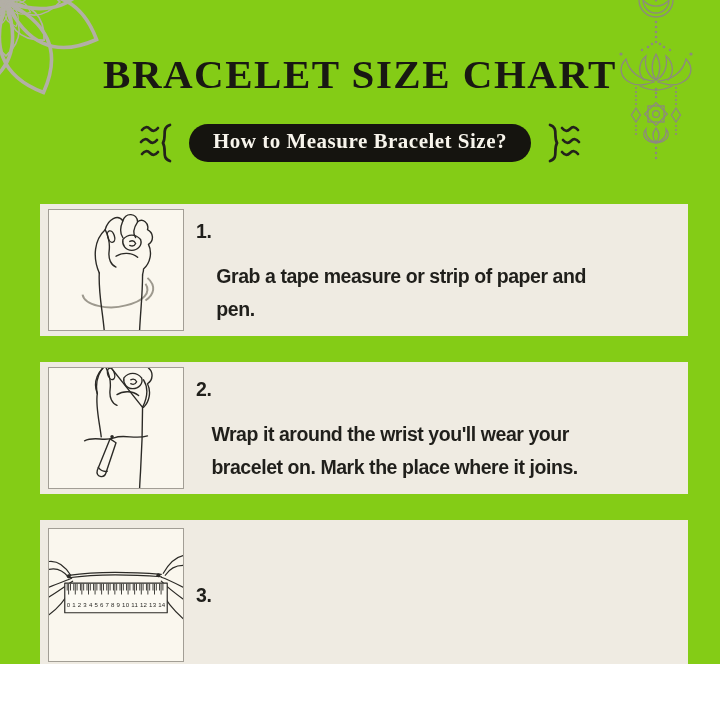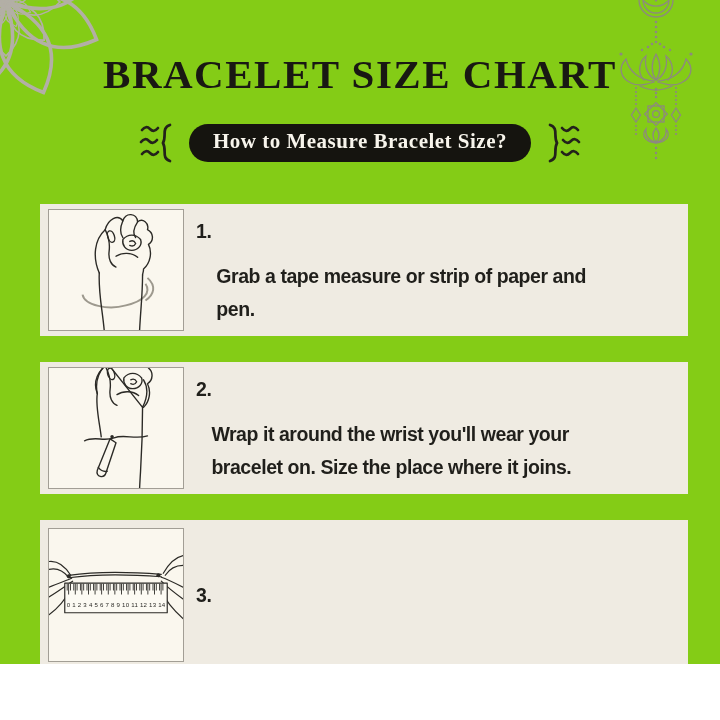--- a/index.html
+++ b/index.html
@@ -231,21 +231,21 @@
             <path d="M36,74 C46,69 56,75 66,71 C76,67 88,73 100,69"></path>
             <path d="M62,72 L68,76 L58,106 C56,113 47,111 49,104 Z"></path>
             <path d="M50,101 q4,5 9,4"></path>
           </g>
           <circle cx="64" cy="70" r="1.8" fill="#2b2a26"></circle>
         </svg>
       </div>
       <div class="step-text">
         <span class="step-num">2.</span>
         <span class="step-body">Wrap it around the wrist you'll wear your
-bracelet on. Size the place where it joins.</span>
+bracelet on. Mark the place where it joins.</span>
       </div>
     </section>
 
     <section class="step">
       <div class="illus">
         <svg viewBox="0 0 136 124">
           <g fill="none" stroke="#2b2a26" stroke-width="1.2" stroke-linecap="round" stroke-linejoin="round">
             <path d="M0,28 C9,27 17,34 22,42"></path>
             <path d="M0,36 C8,34 15,38 20,44"></path>
             <path d="M0,54 C10,50 18,47 23,45"></path>

